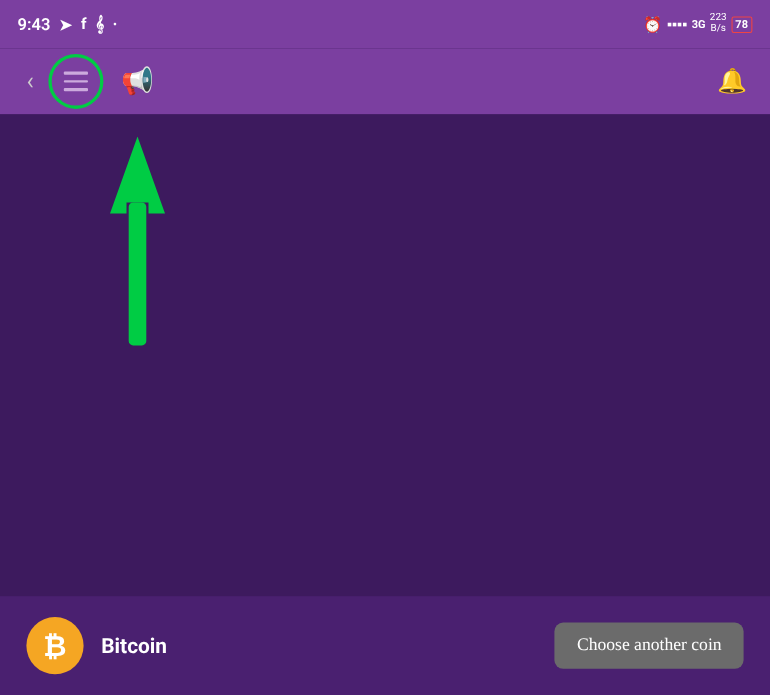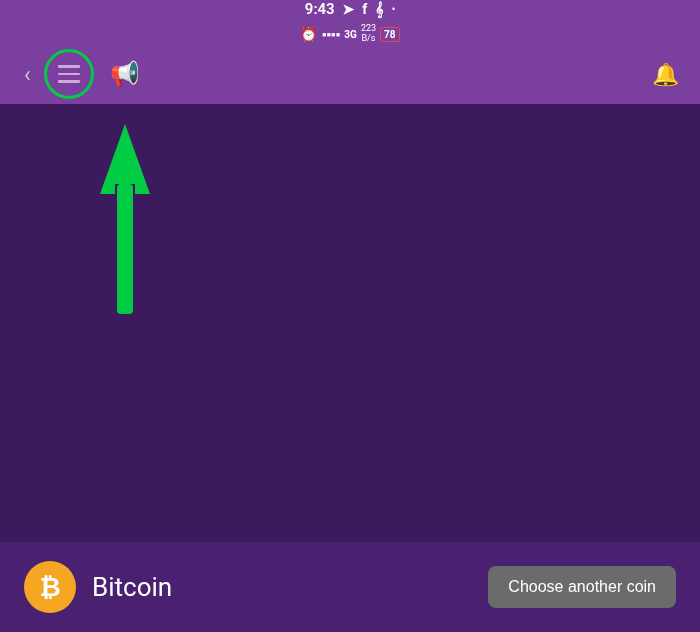--- a/index.html
+++ b/index.html
@@ -14,21 +14,20 @@
     }
 
     
     .status-bar {
       background: #7b3fa0;
       height: 44px;
       display: flex;
       align-items: center;
       justify-content: space-between;
       padding: 0 16px;
-      flex-direction: column;
     }
 
     .status-left {
       display: flex;
       align-items: center;
       gap: 8px;
       color: white;
       font-size: 15px;
       font-weight: 600;
     }
@@ -186,33 +185,34 @@
       display: flex;
       align-items: center;
       justify-content: center;
       color: white;
       font-size: 26px;
       font-weight: bold;
     }
 
     .coin-name {
       color: white;
-      font-size: 26px;
-      font-weight: 400;
+      font-size: 19px;
+      font-weight: 700;
     }
 
     .choose-coin-btn {
       background: #6b6b6b;
       color: white;
       border: none;
       border-radius: 8px;
       padding: 12px 20px;
       font-size: 16px;
       cursor: pointer;
       font-weight: 400;
+      font-family: Liberation Serif, serif;
     }
   </style>
 </head>
 <body>
 
 <div class="status-bar">
   <div class="status-left">
     <span>9:43</span>
 
     <span style="font-size:14px;">➤</span>

